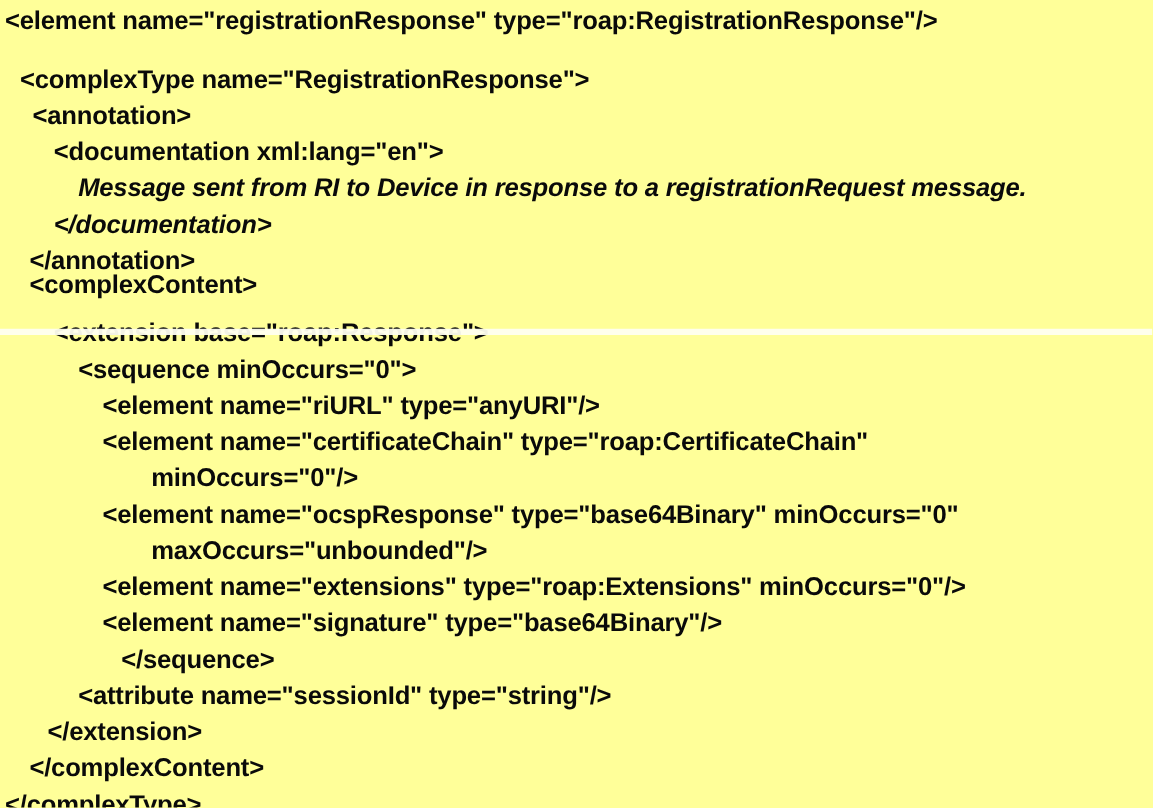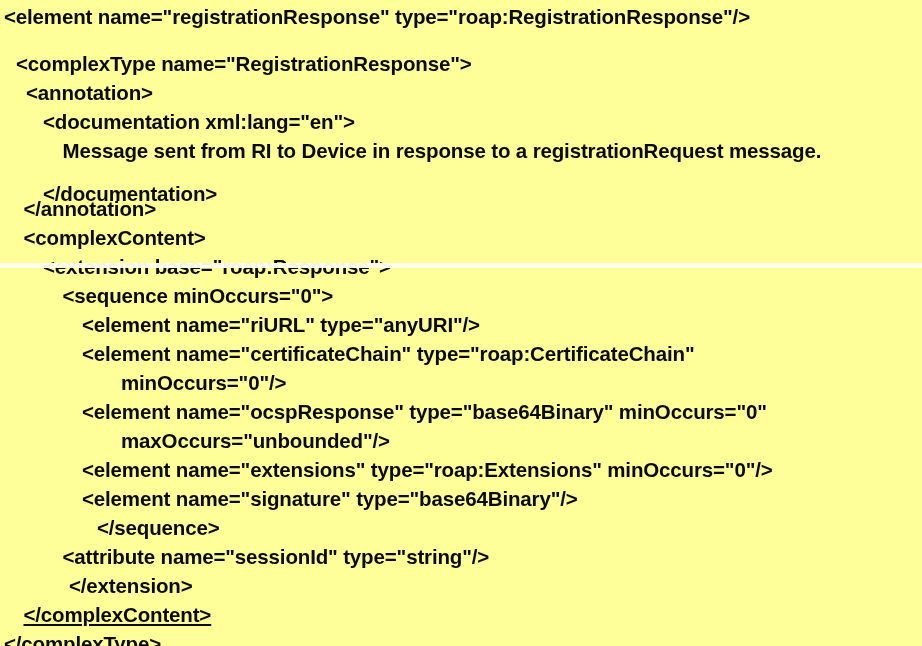--- a/index.html
+++ b/index.html
@@ -55,33 +55,33 @@
 </head>
 <body>
 
 <div id="code-listing">
   <div id="code-lines">
       <div class="code-line" style="top: 2px; padding-left: 4px;">&lt;element name="registrationResponse" type="roap:RegistrationResponse"/&gt;</div>
       <div class="code-line blank" style="top: 31px; padding-left: 4px;"></div>
       <div class="code-line" style="top: 49px; padding-left: 16px;">&lt;complexType name="RegistrationResponse"&gt;</div>
       <div class="code-line" style="top: 78px; padding-left: 26px;">&lt;annotation&gt;</div>
       <div class="code-line" style="top: 107px; padding-left: 43px;">&lt;documentation xml:lang="en"&gt;</div>
-      <div class="code-line" style="top: 136px; padding-left: 62.5px;">Message sent from RI to Device in response to a registrationRequest message.</div>
-      <div class="code-line" style="top: 179px; padding-left: 43px;">&lt;/documentation&gt;</div>
+      <div class="code-line" style="top: 136px; padding-left: 62.5px; font-style: italic;">Message sent from RI to Device in response to a registrationRequest message.</div>
+      <div class="code-line" style="top: 165px; padding-left: 43px; font-style: italic;">&lt;/documentation&gt;</div>
       <div class="code-line" style="top: 194px; padding-left: 23.5px;">&lt;/annotation&gt;</div>
-      <div class="code-line" style="top: 223px; padding-left: 23.5px;">&lt;complexContent&gt;</div>
+      <div class="code-line" style="top: 213px; padding-left: 23.5px;">&lt;complexContent&gt;</div>
       <div class="code-line" style="top: 252px; padding-left: 43px;">&lt;extension base="roap:Response"&gt;</div>
       <div class="code-line" style="top: 281px; padding-left: 62.5px;">&lt;sequence minOccurs="0"&gt;</div>
       <div class="code-line" style="top: 310px; padding-left: 82px;">&lt;element name="riURL" type="anyURI"/&gt;</div>
       <div class="code-line" style="top: 339px; padding-left: 82px;">&lt;element name="certificateChain" type="roap:CertificateChain"</div>
       <div class="code-line" style="top: 368px; padding-left: 121px;">minOccurs="0"/&gt;</div>
       <div class="code-line" style="top: 397px; padding-left: 82px;">&lt;element name="ocspResponse" type="base64Binary" minOccurs="0"</div>
       <div class="code-line" style="top: 426px; padding-left: 121px;">maxOccurs="unbounded"/&gt;</div>
       <div class="code-line" style="top: 455px; padding-left: 82px;">&lt;element name="extensions" type="roap:Extensions" minOccurs="0"/&gt;</div>
       <div class="code-line" style="top: 484px; padding-left: 82px;">&lt;element name="signature" type="base64Binary"/&gt;</div>
       <div class="code-line" style="top: 513px; padding-left: 97px;">&lt;/sequence&gt;</div>
       <div class="code-line" style="top: 542px; padding-left: 62.5px;">&lt;attribute name="sessionId" type="string"/&gt;</div>
-      <div class="code-line" style="top: 571px; padding-left: 69px;">&lt;/extension&gt;</div>
-      <div class="code-line" style="top: 600px; padding-left: 23.5px; text-decoration: underline;">&lt;/complexContent&gt;</div>
+      <div class="code-line" style="top: 571px; padding-left: 38px;">&lt;/extension&gt;</div>
+      <div class="code-line" style="top: 600px; padding-left: 23.5px;">&lt;/complexContent&gt;</div>
       <div class="code-line" style="top: 629px; padding-left: 4px;">&lt;/complexType&gt;</div>
     </div>
   <div id="scan-seam"></div>
 </div>
 
 </body></html>

